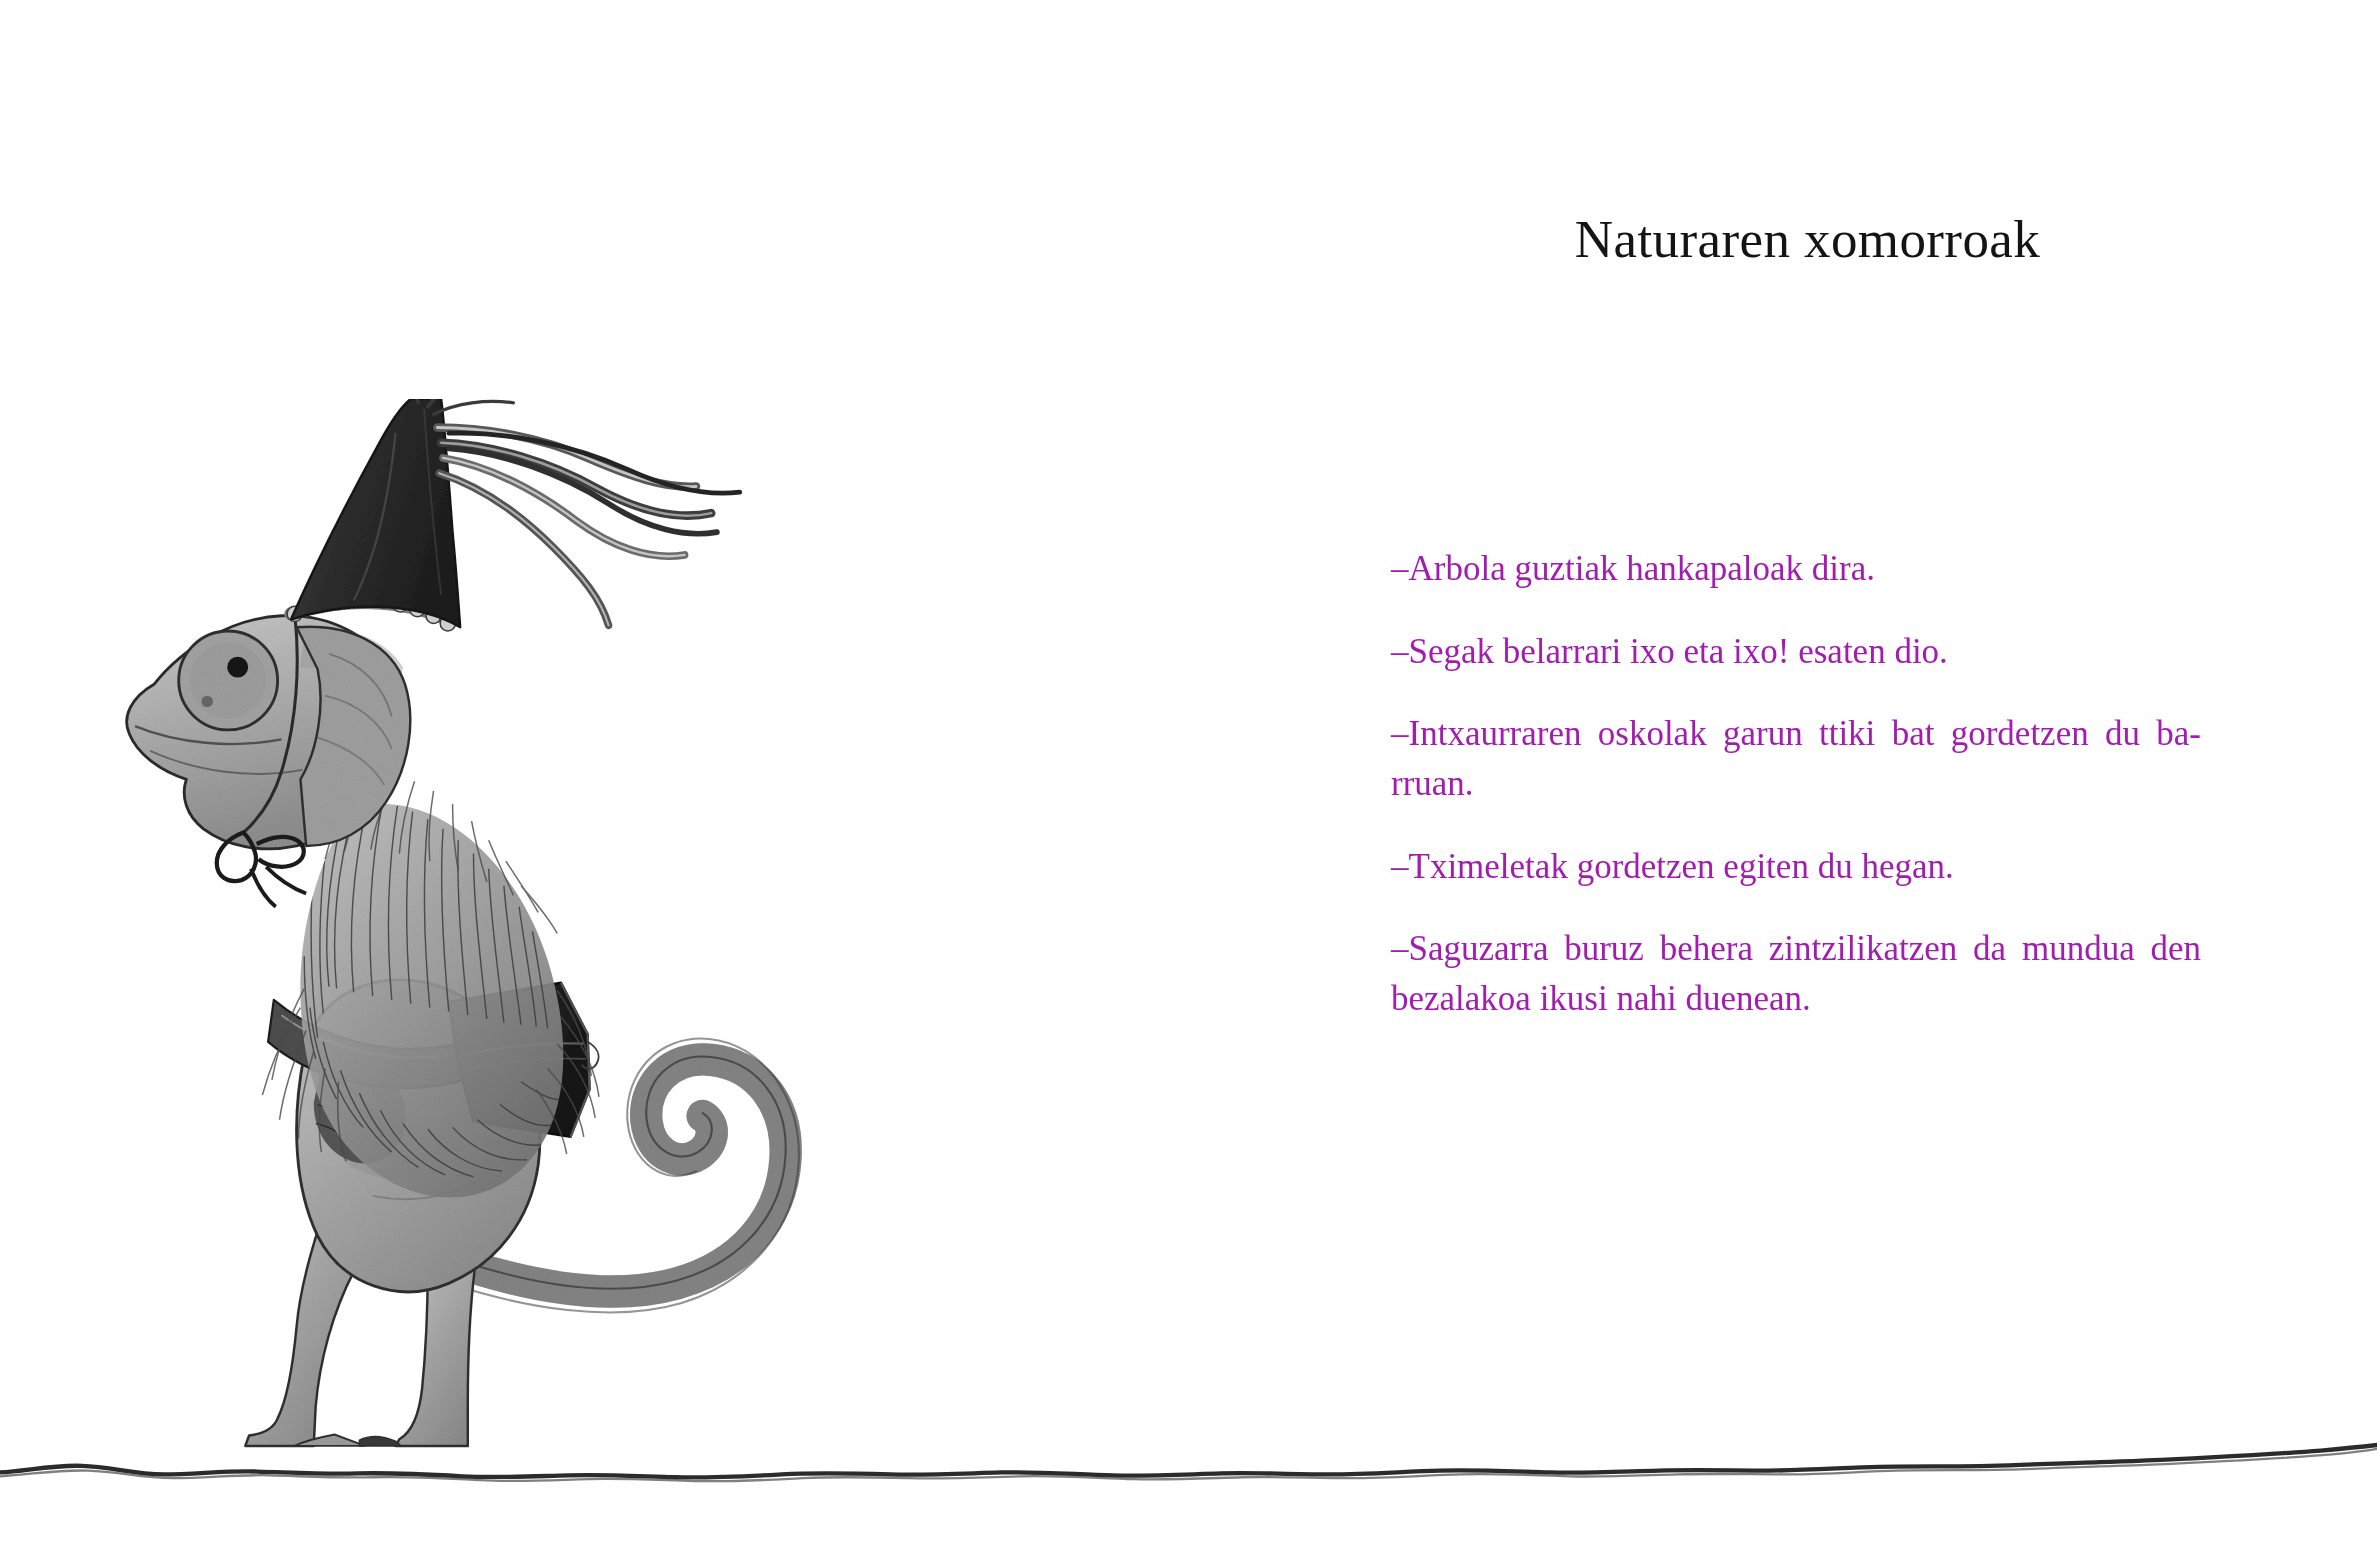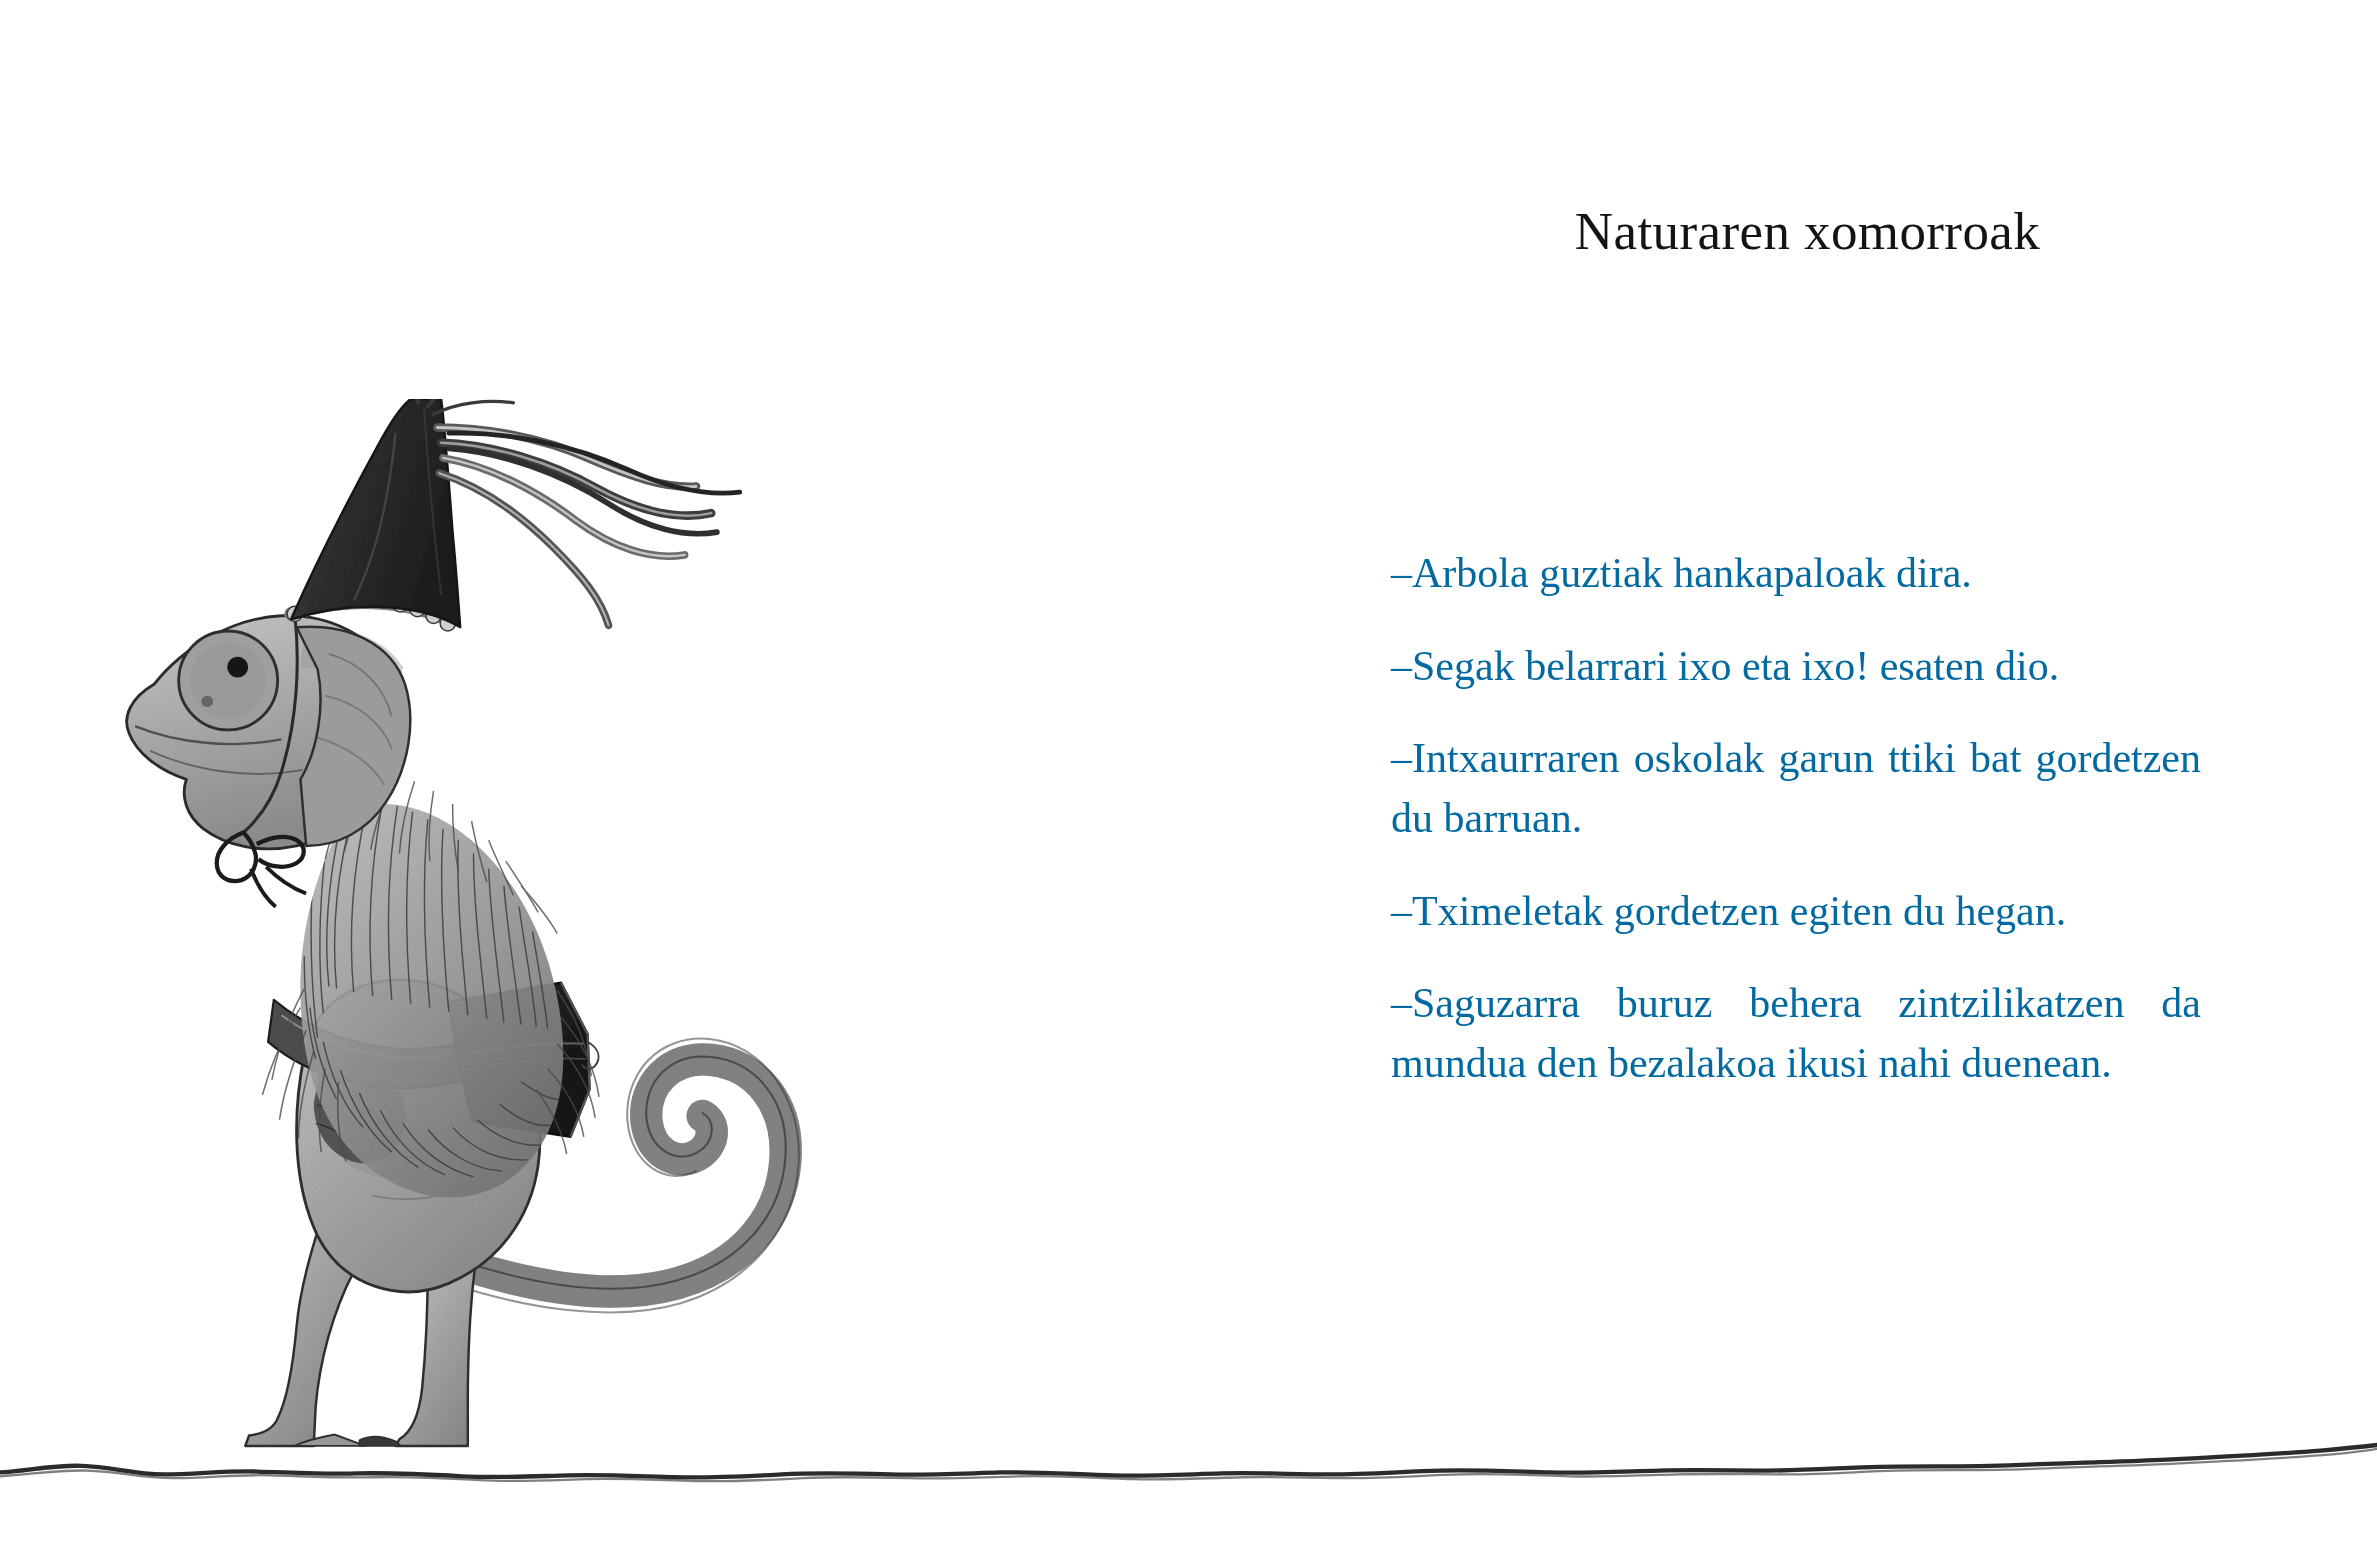--- a/index.html
+++ b/index.html
@@ -28,42 +28,42 @@
     top: 200px;
     width: 810px;
   }
 
   #page-title {
     font-size: 53px;
     line-height: 1.05;
     letter-spacing: 0.4px;
     text-align: center;
     font-weight: 400;
-    margin: 4px 0 0 0;
+    margin: 12px 0 0 0;
     padding-left: 23px;
     color: #141414;
   }
 
   #verse-list {
     margin: 0;
     padding: 0;
     list-style: none;
     position: absolute;
     top: 344px;
     left: 0;
     width: 810px;
   }
 
   .verse {
-    font-size: 42px;
+    font-size: 35px;
     line-height: 1.42;
     text-align: justify;
     text-justify: inter-word;
     margin: 0 0 33px 0;
-    color: #0369a1;
+    color: #a21caf;
     hyphens: manual;
     -webkit-hyphens: manual;
   }
   .verse:last-child { margin-bottom: 12px; }
   .verse.single { text-align: left; }
 
   
   #ground-line {
     position: absolute;
     left: 0;

